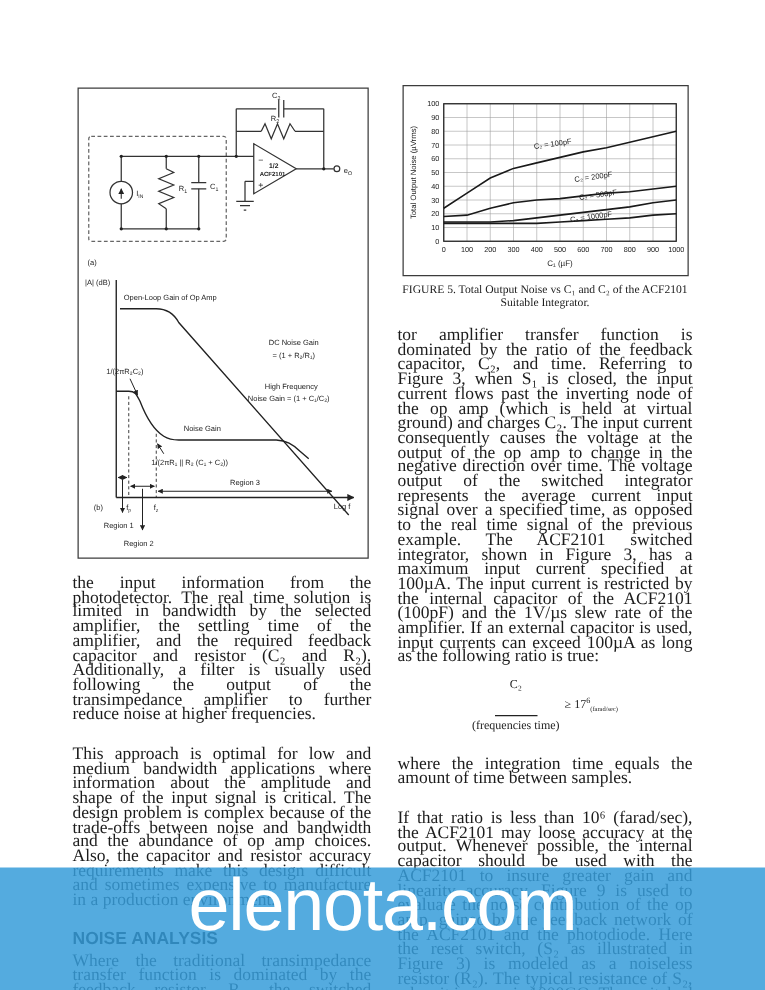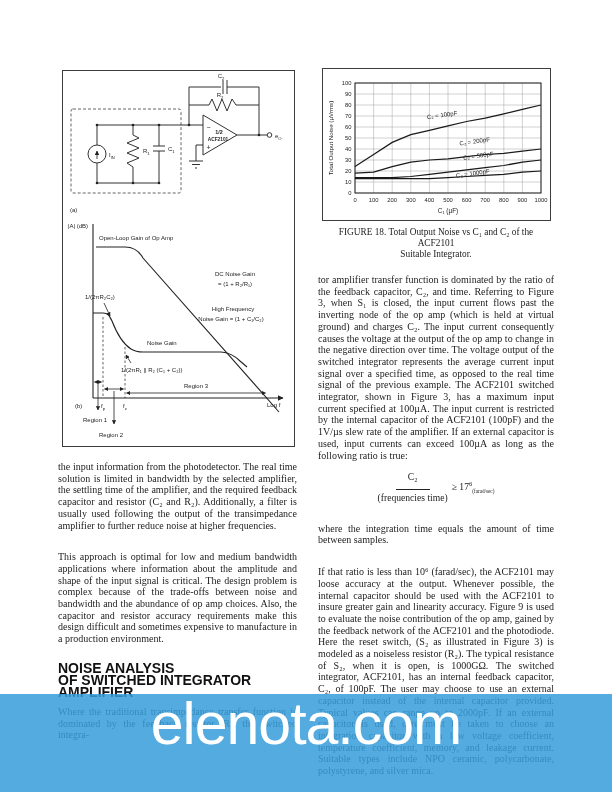--- a/index.html
+++ b/index.html
@@ -7,28 +7,28 @@
        font-family:"Liberation Serif","DejaVu Serif",serif;}
   .col{position:absolute;top:0;}
   #left-col{left:58px;top:70px;width:239px;}
   #right-col{left:318px;top:68px;width:236px;}
   .figbox{box-sizing:border-box;border:1px solid #3c3c3c;background:#fff;}
   #fig9-box{margin-left:4px;width:233px;height:377px;}
   #fig10-box{margin-left:4px;width:229px;height:153px;padding-top:5px;text-align:center;}
   svg{display:block;font-family:"Liberation Sans","DejaVu Sans",sans-serif;}
   #fig10-plot{margin:0 auto;}
   .fig-caption{margin:6px 2px 0;text-align:center;font-size:9.3px;line-height:11px;color:#1c1c1c;}
-  .bodyp{font-size:10px;line-height:11.7px;text-align:justify;color:#1c1c1c;margin:20px 0 0;}
+  .bodyp{font-size:14px;line-height:11.7px;text-align:justify;color:#1c1c1c;margin:20px 0 0;}
   .mt14{margin-top:14px;}
   .colhead{font-family:"Liberation Sans","DejaVu Sans",sans-serif;font-weight:bold;
            font-size:14px;line-height:12px;color:#111;margin:17px 0 0;}
   .equation{display:flex;justify-content:center;align-items:center;gap:4px;margin:10px 0 3px;
             font-size:9.6px;color:#1c1c1c;}
   .frac{display:inline-flex;flex-direction:column;align-items:center;}
-  .frac .num{padding:0 12px 7px;border-bottom:1px solid #222;}
+  .frac .num{padding:0 12px 19px;border-bottom:1px solid #222;}
   .frac .den{padding-top:1.5px;}
   .rel sup{font-size:6.5px;}
   .rel .unit{font-size:5.2px;}
   #wm-band{position:absolute;left:0;top:694px;width:612px;height:98px;
            background:rgba(54,156,217,0.85);z-index:5;}
   #wm-text{position:absolute;left:0;top:695px;width:612px;text-align:center;z-index:6;
            font-family:"Liberation Sans","DejaVu Sans",sans-serif;font-size:59px;line-height:1;
            color:#ffffff;letter-spacing:-1px;}
 </style>
 </head>
@@ -151,21 +151,20 @@
       </g>
     </svg>
   </div>
 
 
   <p class="bodyp mt14">the input information from the photodetector. The real time solution is limited in bandwidth by the selected amplifier, the settling time of the amplifier, and the required feedback capacitor and resistor (C₂ and R₂). Additionally, a filter is usually used following the output of the transimpedance amplifier to further reduce noise at higher frequencies.</p>
   <p class="bodyp">This approach is optimal for low and medium bandwidth applications where information about the amplitude and shape of the input signal is critical. The design problem is complex because of the trade-offs between noise and bandwidth and the abundance of op amp choices. Also, the capacitor and resistor accuracy requirements make this design difficult and sometimes expensive to manufacture in a production environment.</p>
 
   <div class="colhead">
     <div>NOISE ANALYSIS</div>
-    <div>OF SWITCHED INTEGRATOR AMPLIFIER</div>
   </div>
 
   <p class="bodyp" style="margin-top:8px;">Where the traditional transimpedance transfer function is dominated by the feedback resistor, R₂, the switched integra-</p>
 </div>
 
 <div id="right-col" class="col">
 
   <div id="fig10-box" class="figbox">
     <svg id="fig10-plot" width="226" height="142" viewBox="0 0 226 142">
         <line x1="31" y1="9" x2="31" y2="119" stroke="#9b9b9b" stroke-width="0.45"></line>
@@ -220,21 +219,21 @@
         <polyline points="31.0,103.6 49.6,103.6 68.2,103.6 86.8,102.5 105.4,100.3 124.0,98.1 142.6,95.9 161.2,93.7 179.8,91.5 198.4,88.2 217.0,86.0" fill="none" stroke="#1a1a1a" stroke-width="1.25"></polyline>
         <text x="154.69" y="83.8" text-anchor="middle" font-size="6" fill="#1c1c1c" transform="rotate(-8 154.69 83.8)">C₂ = 500pF</text>
         <polyline points="31.0,104.7 49.6,104.7 68.2,104.7 86.8,104.7 105.4,104.7 124.0,103.6 142.6,102.5 161.2,101.4 179.8,100.3 198.4,98.1 217.0,97.0" fill="none" stroke="#1a1a1a" stroke-width="1.25"></polyline>
         <text x="149.11" y="101.4" text-anchor="middle" font-size="6" fill="#1c1c1c" transform="rotate(-8 149.11 101.4)">C₂ = 1000pF</text>
         <text x="124" y="139" text-anchor="middle" font-size="6.4" fill="#1c1c1c">C₁ (µF)</text>
         <text x="8.5" y="64" text-anchor="middle" font-size="6.2" fill="#1c1c1c" transform="rotate(-90 8.5 64)">Total Output Noise (µVrms)</text>
       </svg>
   </div>
 
   <div class="fig-caption">
-    <div>FIGURE 18. Total Output Noise vs C₁ and C₂ of the ACF2101</div>
+    <div>FIGURE 5. Total Output Noise vs C₁ and C₂ of the ACF2101</div>
     <div>Suitable Integrator.</div>
   </div>
 
   <p class="bodyp mt14">tor amplifier transfer function is dominated by the ratio of the feedback capacitor, C₂, and time. Referring to Figure 3, when S₁ is closed, the input current flows past the inverting node of the op amp (which is held at virtual ground) and charges C₂. The input current consequently causes the voltage at the output of the op amp to change in the negative direction over time. The voltage output of the switched integrator represents the average current input signal over a specified time, as opposed to the real time signal of the previous example. The ACF2101 switched integrator, shown in Figure 3, has a maximum input current specified at 100µA. The input current is restricted by the internal capacitor of the ACF2101 (100pF) and the 1V/µs slew rate of the amplifier. If an external capacitor is used, input currents can exceed 100µA as long as the following ratio is true:</p>
 
   <div class="equation">
     <span class="frac">
       <span class="num">C₂</span>
       <span class="den">(frequencies time)</span>
     </span>

